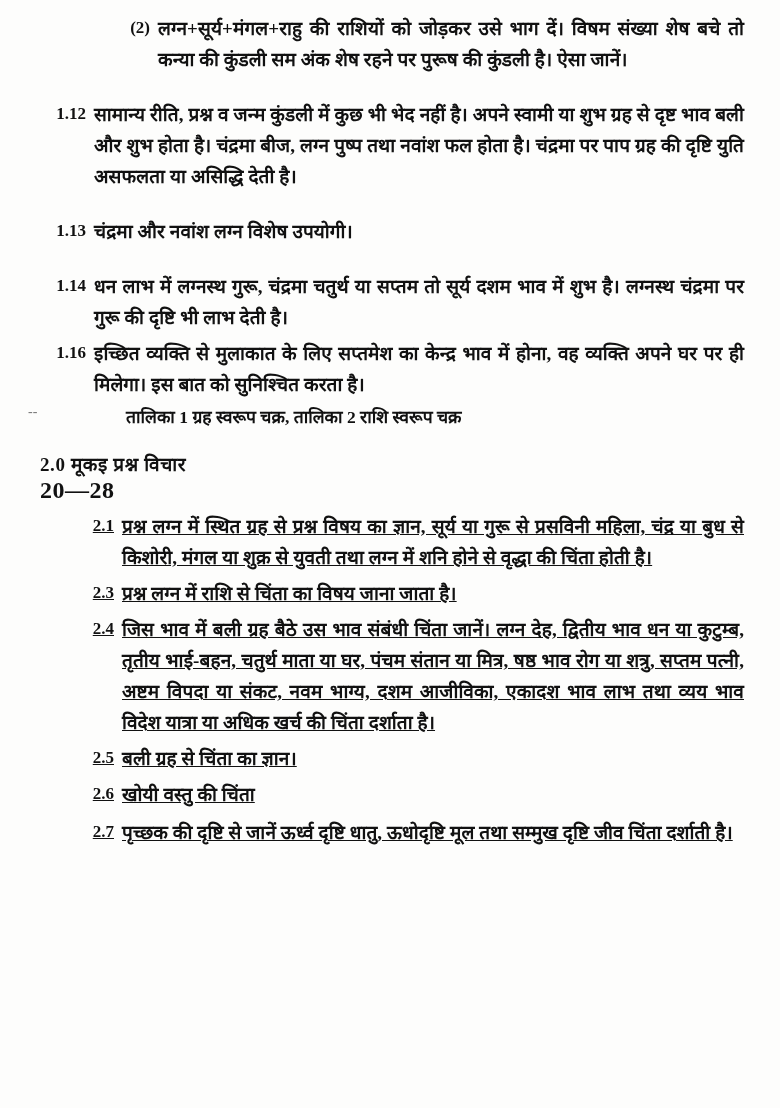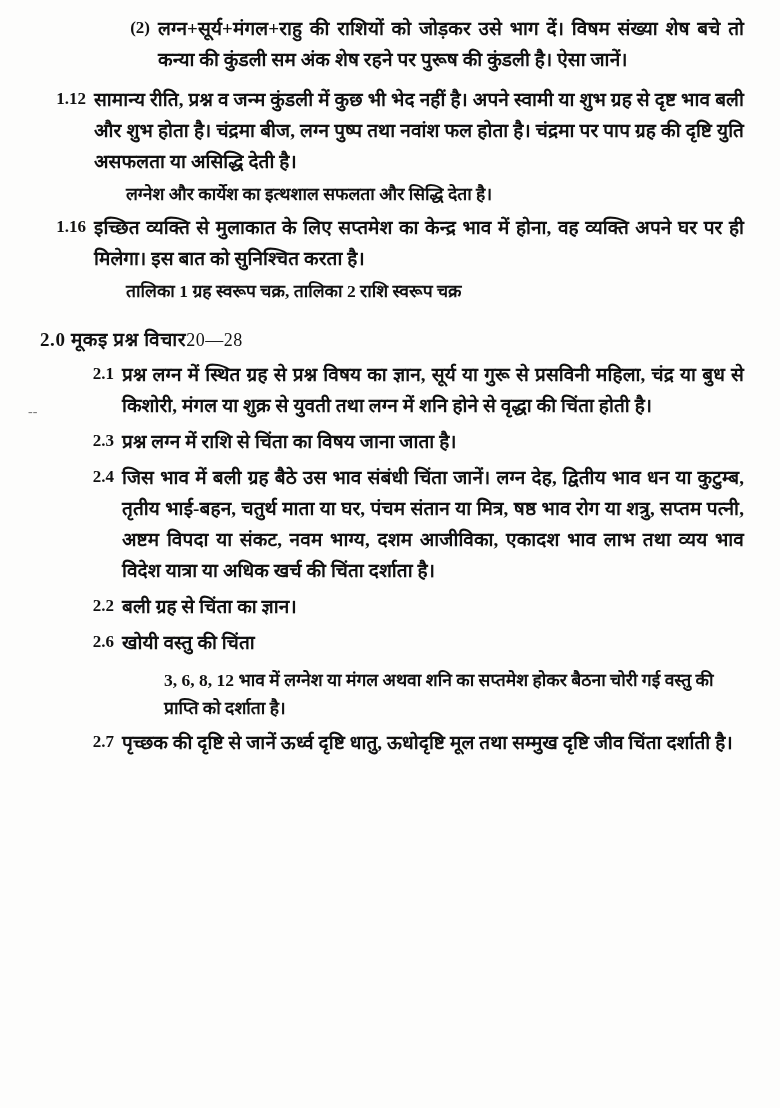--- a/index.html
+++ b/index.html
@@ -72,39 +72,41 @@
     font-weight: 600;
   }
 
   
   .section-head {
     display: flex;
     align-items: baseline;
     margin-top: 20px;
     margin-bottom: 8px;
     padding-left: 0px;
+    flex-direction: column;
   }
   .section-head .sh-left {
     font-size: 19px;
     font-weight: 700;
     letter-spacing: 0.6px;
   }
   .section-head .sh-right {
-    font-size: 18px;
-    font-weight: 400;
+    font-size: 24px;
+    font-weight: 700;
     letter-spacing: 0.5px;
     padding-right: 24px;
   }
   .sec2 {
     padding-left: 30px;
+    text-decoration: underline;
   }
   .sec2 .num { width: 44px; }
 
   .tight { margin-bottom: 7px; }
-  .gap-top { margin-top: 9px; justify-content: center; }
+  .gap-top { margin-top: 24px; justify-content: center; }
   .gap-small { margin-top: 5px; }
 
   
   .artifact {
     position: absolute;
     color: #7b7b7b;
     font-size: 14px;
     user-select: none;
   }
 </style>
@@ -116,22 +118,29 @@
   <div class="para top-item">
     <div class="num">(2)</div>
     <div class="body-text">लग्न+सूर्य+मंगल+राहु की राशियों को जोड़कर उसे भाग दें। विषम संख्या शेष बचे तो कन्या की कुंडली सम अंक शेष रहने पर पुरूष की कुंडली है। ऐसा जानें।</div>
   </div>
 
   <div class="para indent-a gap-top">
     <div class="num">1.12</div>
     <div class="body-text">सामान्य रीति, प्रश्न व जन्म कुंडली में कुछ भी भेद नहीं है। अपने स्वामी या शुभ ग्रह से दृष्ट भाव बली और शुभ होता है। चंद्रमा बीज, लग्न पुष्प तथा नवांश फल होता है। चंद्रमा पर पाप ग्रह की दृष्टि युति असफलता या असिद्धि देती है।</div>
   </div>
 
-  <div class="cont">लग्नेश और कार्येश का इत्थशाल सफलता और सिद्धि देता है।</div>
+  <div class="para indent-a gap-top">
+    <div class="num">1.13</div>
+    <div class="body-text">चंद्रमा और नवांश लग्न विशेष उपयोगी।</div>
+  </div>
 
+  <div class="para indent-a gap-top">
+    <div class="num">1.14</div>
+    <div class="body-text">धन लाभ में लग्नस्थ गुरू, चंद्रमा चतुर्थ या सप्तम तो सूर्य दशम भाव में शुभ है। लग्नस्थ चंद्रमा पर गुरू की दृष्टि भी लाभ देती है।</div>
+  </div>
 
 
   <div class="para indent-a gap-small">
     <div class="num">1.16</div>
     <div class="body-text">इच्छित व्यक्ति से मुलाकात के लिए सप्तमेश का केन्द्र भाव में होना, वह व्यक्ति अपने घर पर ही मिलेगा। इस बात को सुनिश्चित करता है।</div>
   </div>
   <div class="cont">तालिका 1 ग्रह स्वरूप चक्र, तालिका 2 राशि स्वरूप चक्र</div>
 
   <div class="section-head">
     <div class="sh-left">2.0 मूकइ प्रश्न विचार</div>
@@ -150,29 +159,28 @@
       <div class="num">2.3</div>
       <div class="body-text">प्रश्न लग्न में राशि से चिंता का विषय जाना जाता है।</div>
     </div>
 
     <div class="para indent-b gap-small">
       <div class="num">2.4</div>
       <div class="body-text">जिस भाव में बली ग्रह बैठे उस भाव संबंधी चिंता जानें। लग्न देह, द्वितीय भाव धन या कुटुम्ब, तृतीय भाई-बहन, चतुर्थ माता या घर, पंचम संतान या मित्र, षष्ठ भाव रोग या शत्रु, सप्तम पत्नी, अष्टम विपदा या संकट, नवम भाग्य, दशम आजीविका, एकादश भाव लाभ तथा व्यय भाव विदेश यात्रा या अधिक खर्च की चिंता दर्शाता है।</div>
     </div>
 
     <div class="para indent-b gap-small">
-      <div class="num">2.2</div>
+      <div class="num">2.5</div>
       <div class="body-text">बली ग्रह से चिंता का ज्ञान।</div>
     </div>
 
     <div class="para indent-b gap-small tight">
       <div class="num">2.6</div>
       <div class="body-text">खोयी वस्तु की चिंता</div>
     </div>
-    <div class="cont-2">3, 6, 8, 12 भाव में लग्नेश या मंगल अथवा शनि का सप्तमेश होकर बैठना चोरी गई वस्तु की प्राप्ति को दर्शाता है।</div>
 
     <div class="para indent-b gap-small">
       <div class="num">2.7</div>
       <div class="body-text">पृच्छक की दृष्टि से जानें ऊर्ध्व दृष्टि धातु, ऊधोदृष्टि मूल तथा सम्मुख दृष्टि जीव चिंता दर्शाती है।</div>
     </div>
   </div>
 
   <span class="artifact" style="left:28px; top:404px;">--</span>
 </div>
 

